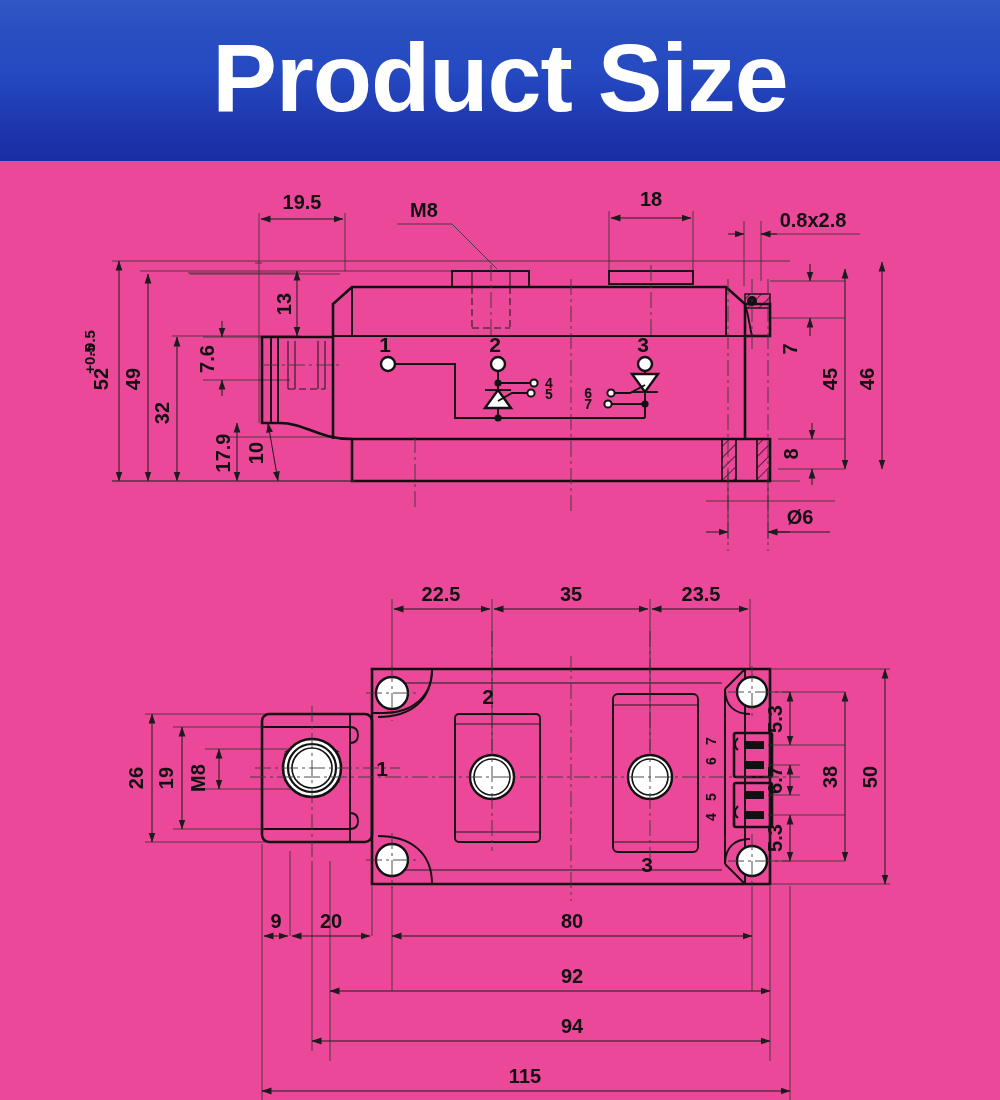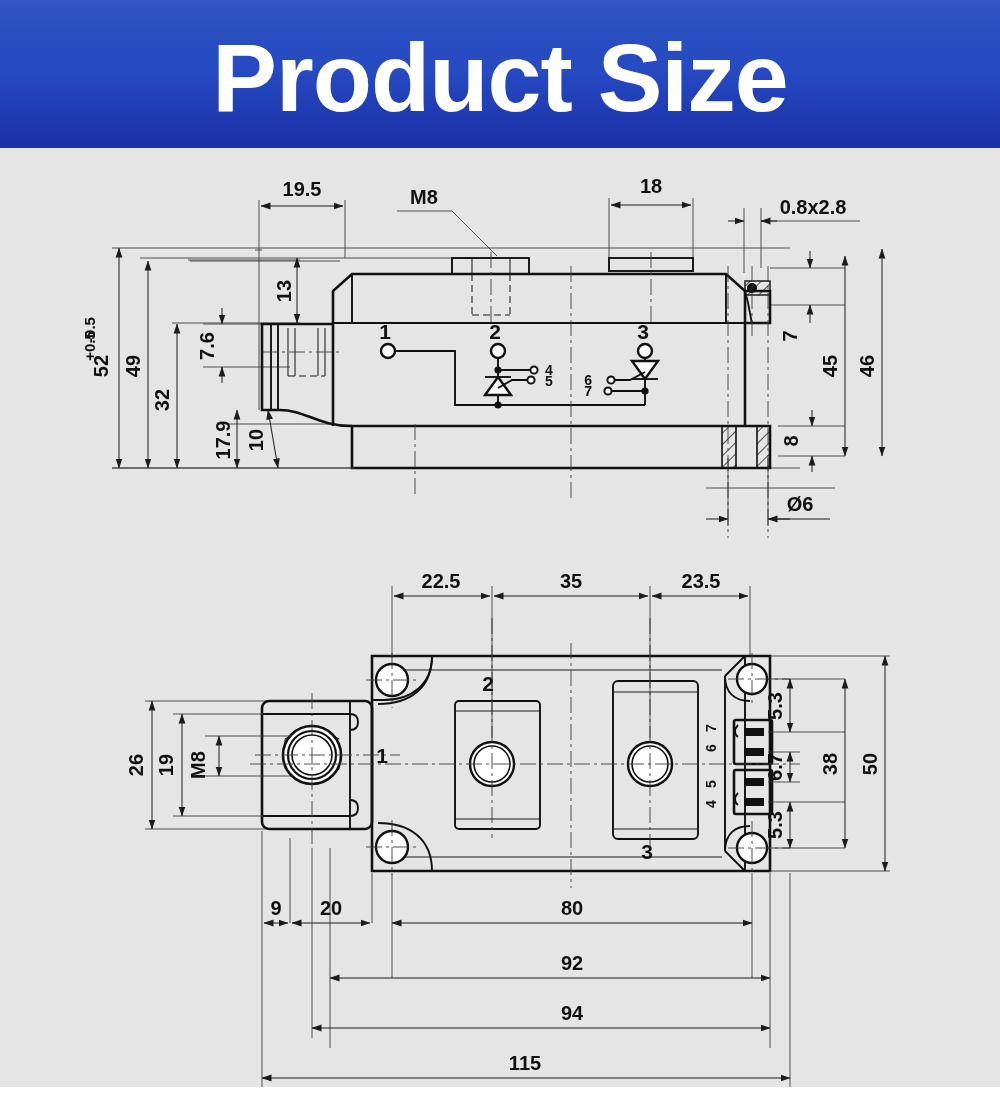--- a/index.html
+++ b/index.html
@@ -29,22 +29,22 @@
     white-space:nowrap;
     margin-top:-4px;
   }
   .banner-edge{
     position:absolute;left:0;top:158px;width:1000px;height:3px;
     background:#1a2ea4;
   }
 
   
   .canvas{
-    position:absolute;left:0;top:148px;width:1000px;height:939px;
-    background:#e5e5e5;
+    position:absolute;left:0;top:161px;width:1000px;height:939px;
+    background:#ec4899;
   }
   svg.dwg{display:block;width:1000px;height:939px;}
 
   
   .out{stroke:#111;stroke-width:2.6;fill:none;stroke-linejoin:miter;stroke-linecap:butt;}
   .out-t{stroke:#111;stroke-width:1.9;fill:none;}
   .thin{stroke:#1c1c1c;stroke-width:1.05;fill:none;}
   .xthin{stroke:#343434;stroke-width:0.85;fill:none;}
   .dash{stroke:#1c1c1c;stroke-width:1.05;fill:none;stroke-dasharray:7 4;}
   .cl{stroke:#3a3a3a;stroke-width:0.9;fill:none;stroke-dasharray:16 4 3 4;}

